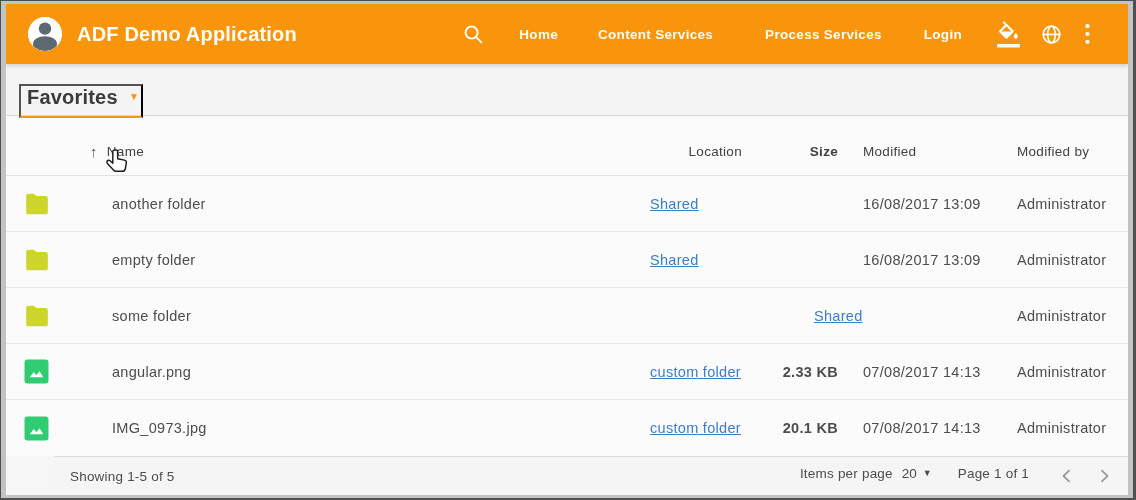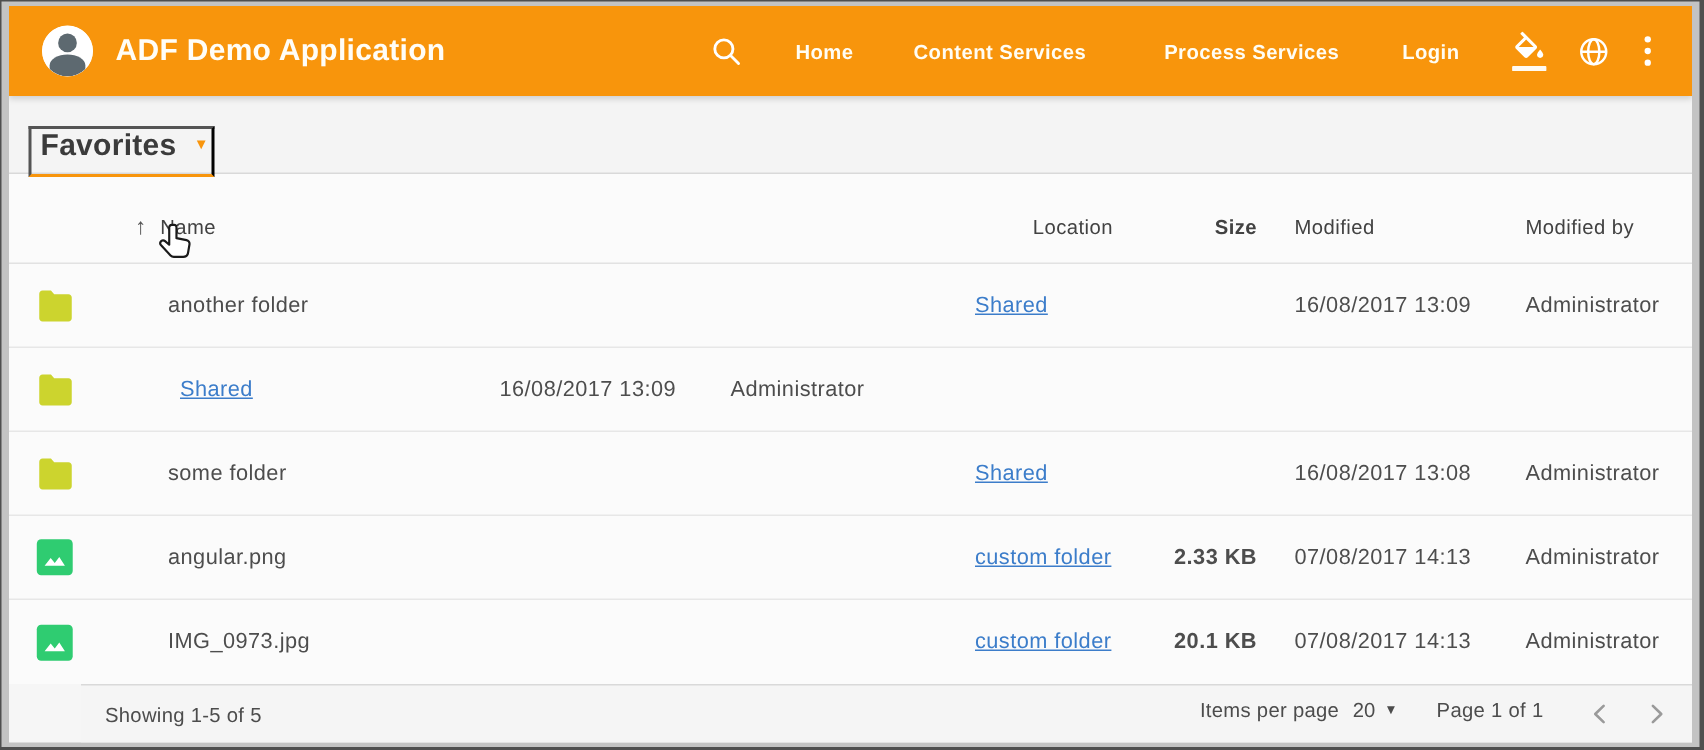--- a/index.html
+++ b/index.html
@@ -14,21 +14,21 @@
   }
   .app {
     position:absolute; left:5px; top:3px; width:1122px; height:491px;
     background:#f6f6f6; display:flex; flex-direction:column;
     overflow:hidden;
   }
 
   
   .hdr {
     height:60px; flex:0 0 60px; background:#f8950c; color:#fffdf7;
-    display:flex; align-items:center; padding:0 27px 0 22px;
+    display:flex; align-items:center; padding:0 38px 0 22px;
     box-shadow:0 2px 4px rgba(0,0,0,.15); position:relative; z-index:3;
   }
   .avatar {
     width:34px; height:34px; border-radius:50%; background:#fff;
     flex:0 0 34px; overflow:hidden;
   }
   .app-title { font-size:20px; font-weight:700; margin-left:15px; letter-spacing:.2px; }
   .hdr .spacer { margin-left:auto; }
   .hdr-btn { background:none; border:none; cursor:pointer; display:flex; align-items:center; padding:0; }
   .nav-item {
@@ -200,36 +200,36 @@
         <div class="cell c-mod">16/08/2017 13:09</div>
         <div class="cell c-modby">Administrator</div>
       </div>
 
       <div class="trow">
         <div class="cell c-icon">
           <svg width="26" height="22" viewBox="0 0 24 20">
             <path d="M2 2.5C2 1.4 2.9.5 4 .5h5.2l2 2.2H20c1.1 0 2 .9 2 2v12.8c0 1.1-.9 2-2 2H4c-1.1 0-2-.9-2-2z" fill="#ccd42e"></path>
           </svg>
         </div>
+        <div class="cell c-name">empty folder</div>
         <div class="cell c-loc"><a class="link">Shared</a></div>
         <div class="cell c-size"></div>
         <div class="cell c-mod">16/08/2017 13:09</div>
         <div class="cell c-modby">Administrator</div>
       </div>
 
       <div class="trow">
         <div class="cell c-icon">
           <svg width="26" height="22" viewBox="0 0 24 20">
             <path d="M2 2.5C2 1.4 2.9.5 4 .5h5.2l2 2.2H20c1.1 0 2 .9 2 2v12.8c0 1.1-.9 2-2 2H4c-1.1 0-2-.9-2-2z" fill="#ccd42e"></path>
           </svg>
         </div>
         <div class="cell c-name">some folder</div>
         <div class="cell c-loc"><a class="link">Shared</a></div>
         <div class="cell c-size"></div>
-        <div class="cell c-mod">16/08/2017 13:08</div>
         <div class="cell c-modby">Administrator</div>
       </div>
 
       <div class="trow">
         <div class="cell c-icon">
           <svg width="25" height="25" viewBox="0 0 24 24">
             <rect x=".5" y=".5" width="23" height="23" rx="2.8" fill="#2fcc71"></rect>
             <path d="M5.5 17.5l3.9-5.1 2.6 3.2 2.9-3.8 3.6 5.7z" fill="#ffffff"></path>
           </svg>
         </div>

